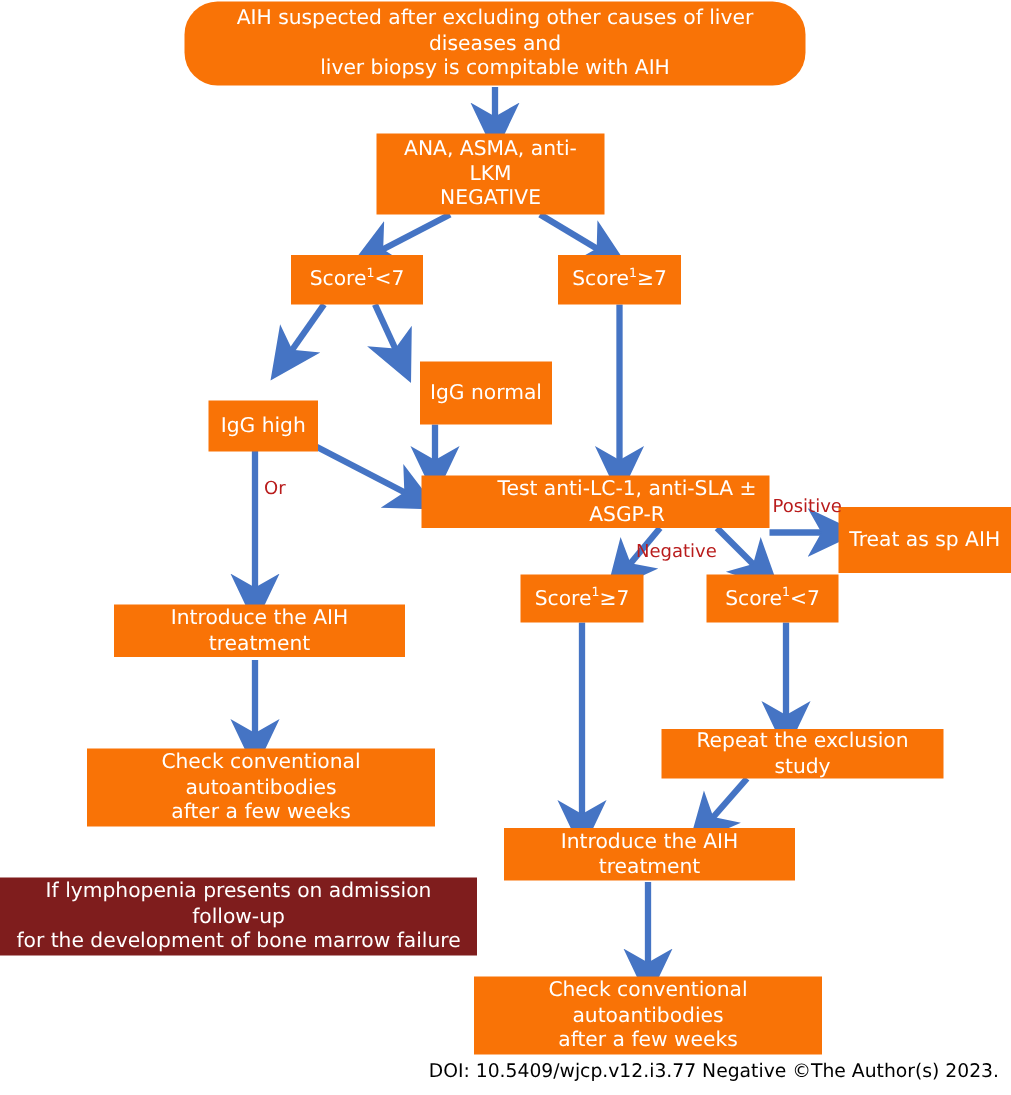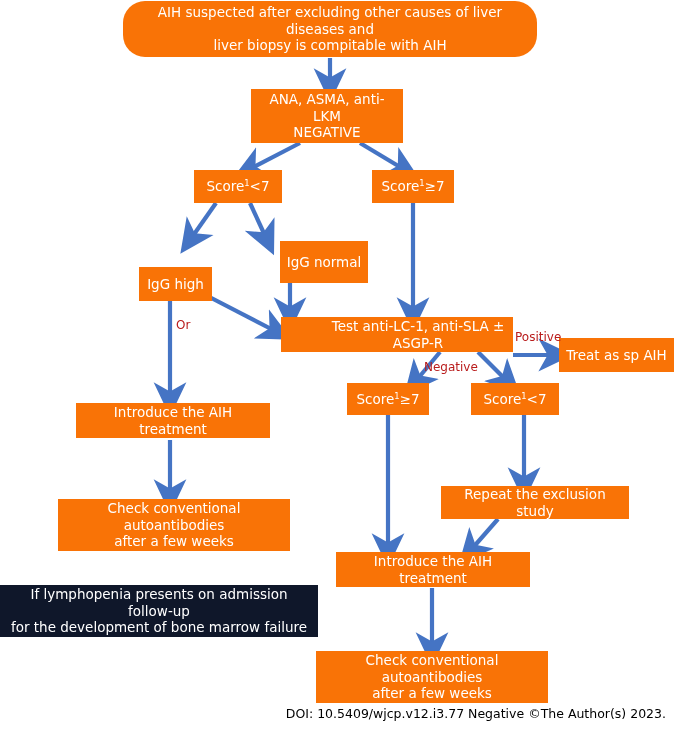--- a/index.html
+++ b/index.html
@@ -31,21 +31,21 @@
     display: flex;
     align-items: center;
     justify-content: center;
     text-align: center;
     color: #ffffff;
     line-height: 1.25;
     padding: 2px 6px;
     white-space: pre-line;
   }
   .node-orange { background: #F97306; }
-  .node-blue   { background: #0f172a; }
+  .node-blue   { background: #7f1d1d; }
   .edge-label {
     position: absolute;
     color: #b91c1c;
     font-size: 12px;
     white-space: nowrap;
   }
   #footer-line {
     position: absolute;
     left: 0;
     right: 8px;
@@ -120,21 +120,21 @@
   <div class="node-box node-orange" style="left:372px; top:170px; width:82px; height:33px; font-size:13.5px;">
     <span>Score<sup>1</sup>≥7</span>
   </div>
 
   <div class="node-box node-orange" style="left:139px; top:241px; width:73px; height:34px; font-size:13.5px;margin-top:26px;">IgG high</div>
 
   <div class="node-box node-orange" style="left:236px; top:241px; width:88px; height:42px; font-size:13.5px;margin-left:44px;">IgG normal</div>
 
   <div class="node-box node-orange" style="left:281px; top:317px; width:232px; height:35px; font-size:13.5px;padding-left:48px;">Test anti-LC-1, anti-SLA ± ASGP-R</div>
 
-  <div class="node-box node-orange" style="left:559px; top:338px; width:115px; height:34px; font-size:13.5px;">Treat as sp AIH</div>
+  <div class="node-box node-orange" style="left:559px; top:338px; width:115px; height:44px; font-size:13.5px;">Treat as sp AIH</div>
 
   <div class="node-box node-orange" style="left:347px; top:383px; width:82px; height:32px; font-size:13.5px;">
     <span>Score<sup>1</sup>≥7</span>
   </div>
 
   <div class="node-box node-orange" style="left:471px; top:383px; width:88px; height:32px; font-size:13.5px;">
     <span>Score<sup>1</sup>&lt;7</span>
   </div>
 
   <div class="node-box node-orange" style="left:441px; top:486px; width:188px; height:33px; font-size:13.5px;">Repeat the exclusion study</div>

